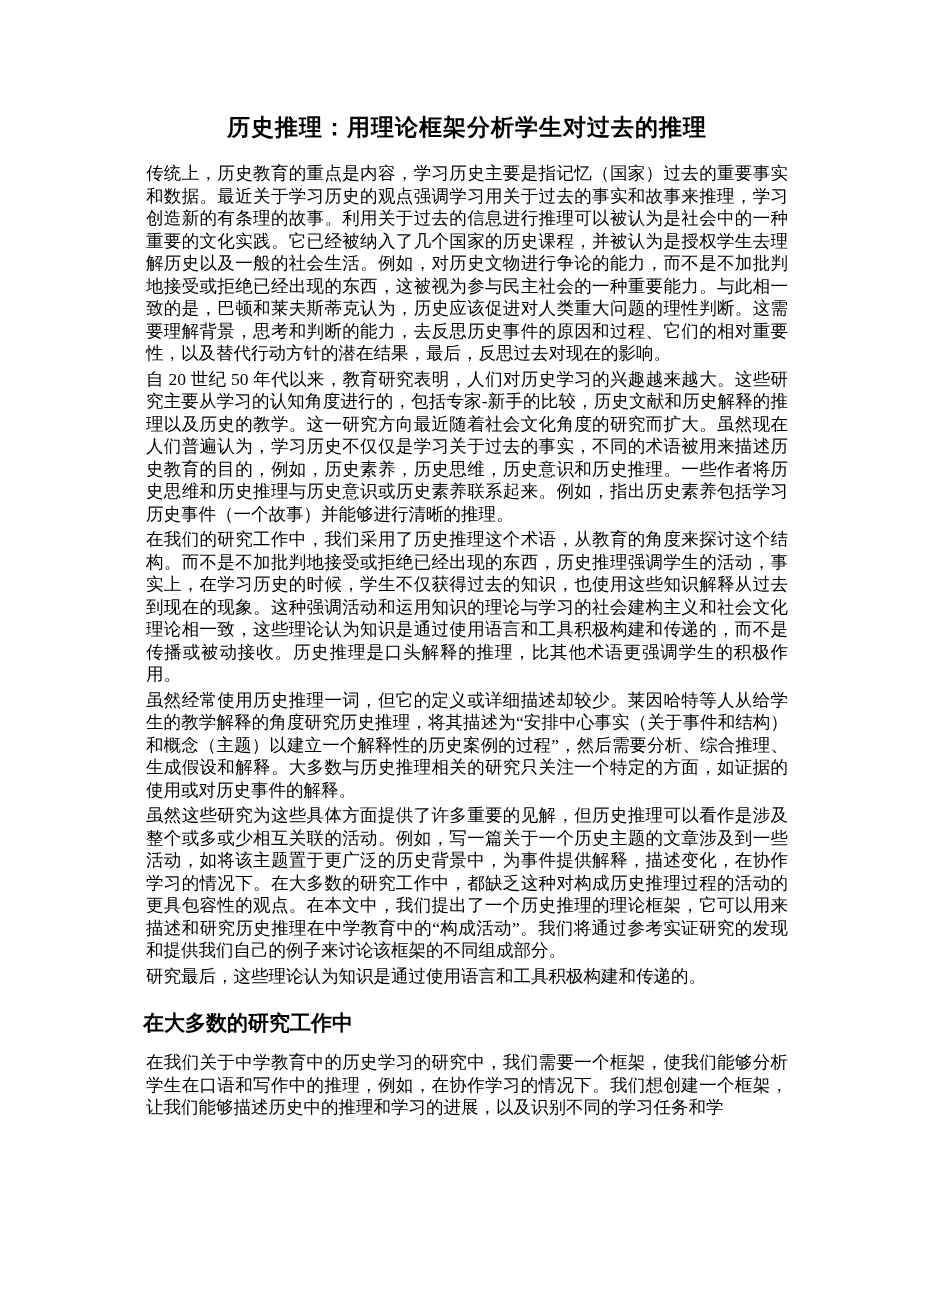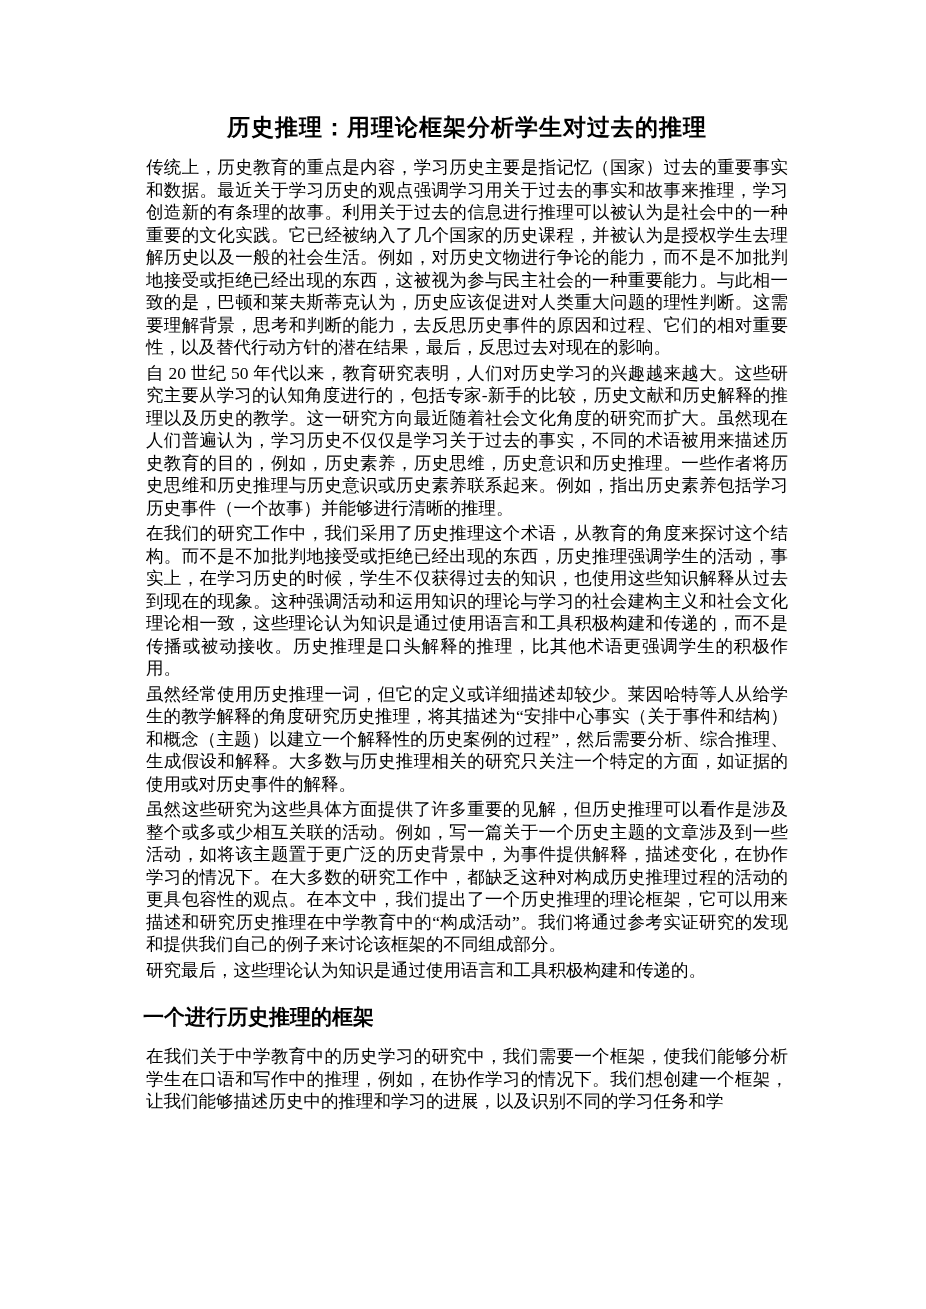--- a/index.html
+++ b/index.html
@@ -13,21 +13,21 @@
     height: 1309px;
     margin: 0 auto;
     background: #ffffff;
     box-sizing: border-box;
     padding: 112px 135px 0 143px;
     overflow: hidden;
     color: #000000;
     font-family: "Liberation Serif", "DejaVu Serif", serif;
   }
   .doc-title {
-    margin: 0 0 12px 0;
+    margin: 0 0 18px 0;
     text-align: center;
     font-weight: bold;
     font-size: 23px;
     line-height: 32px;
     letter-spacing: 1px;
     font-family: "Liberation Serif", "DejaVu Serif", serif;
   }
   .para {
     margin: 3px;
     font-size: 17.5px;
@@ -55,16 +55,16 @@
   <p class="para">自 20 世纪 50 年代以来，教育研究表明，人们对历史学习的兴趣越来越大。这些研究主要从学习的认知角度进行的，包括专家-新手的比较，历史文献和历史解释的推理以及历史的教学。这一研究方向最近随着社会文化角度的研究而扩大。虽然现在人们普遍认为，学习历史不仅仅是学习关于过去的事实，不同的术语被用来描述历史教育的目的，例如，历史素养，历史思维，历史意识和历史推理。一些作者将历史思维和历史推理与历史意识或历史素养联系起来。例如，指出历史素养包括学习历史事件（一个故事）并能够进行清晰的推理。</p>
 
   <p class="para">在我们的研究工作中，我们采用了历史推理这个术语，从教育的角度来探讨这个结构。而不是不加批判地接受或拒绝已经出现的东西，历史推理强调学生的活动，事实上，在学习历史的时候，学生不仅获得过去的知识，也使用这些知识解释从过去到现在的现象。这种强调活动和运用知识的理论与学习的社会建构主义和社会文化理论相一致，这些理论认为知识是通过使用语言和工具积极构建和传递的，而不是传播或被动接收。历史推理是口头解释的推理，比其他术语更强调学生的积极作用。</p>
 
   <p class="para">虽然经常使用历史推理一词，但它的定义或详细描述却较少。莱因哈特等人从给学生的教学解释的角度研究历史推理，将其描述为“安排中心事实（关于事件和结构）和概念（主题）以建立一个解释性的历史案例的过程”，然后需要分析、综合推理、生成假设和解释。大多数与历史推理相关的研究只关注一个特定的方面，如证据的使用或对历史事件的解释。</p>
 
   <p class="para">虽然这些研究为这些具体方面提供了许多重要的见解，但历史推理可以看作是涉及整个或多或少相互关联的活动。例如，写一篇关于一个历史主题的文章涉及到一些活动，如将该主题置于更广泛的历史背景中，为事件提供解释，描述变化，在协作学习的情况下。在大多数的研究工作中，都缺乏这种对构成历史推理过程的活动的更具包容性的观点。在本文中，我们提出了一个历史推理的理论框架，它可以用来描述和研究历史推理在中学教育中的“构成活动”。我们将通过参考实证研究的发现和提供我们自己的例子来讨论该框架的不同组成部分。</p>
 
   <p class="para">研究最后，这些理论认为知识是通过使用语言和工具积极构建和传递的。</p>
 
-  <h2 class="section-heading">一个进行历史推理的框架</h2>
+  <h2 class="section-heading">在大多数的研究工作中</h2>
 
   <p class="para">在我们关于中学教育中的历史学习的研究中，我们需要一个框架，使我们能够分析学生在口语和写作中的推理，例如，在协作学习的情况下。我们想创建一个框架，让我们能够描述历史中的推理和学习的进展，以及识别不同的学习任务和学</p>
 </div>
 
 </body></html>

